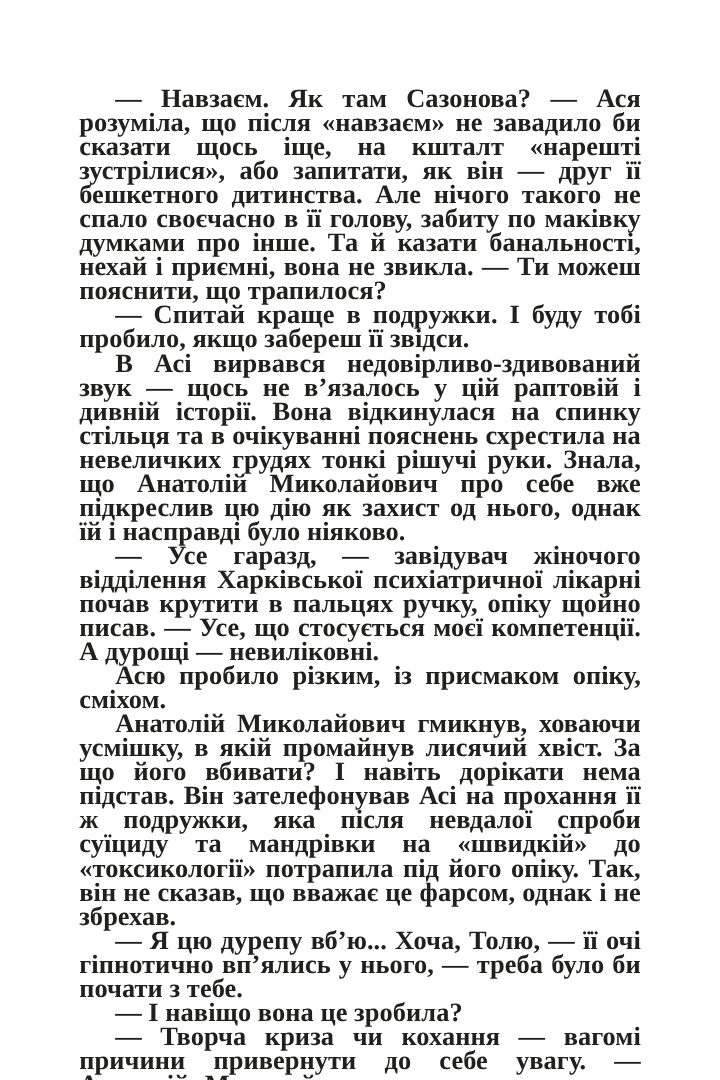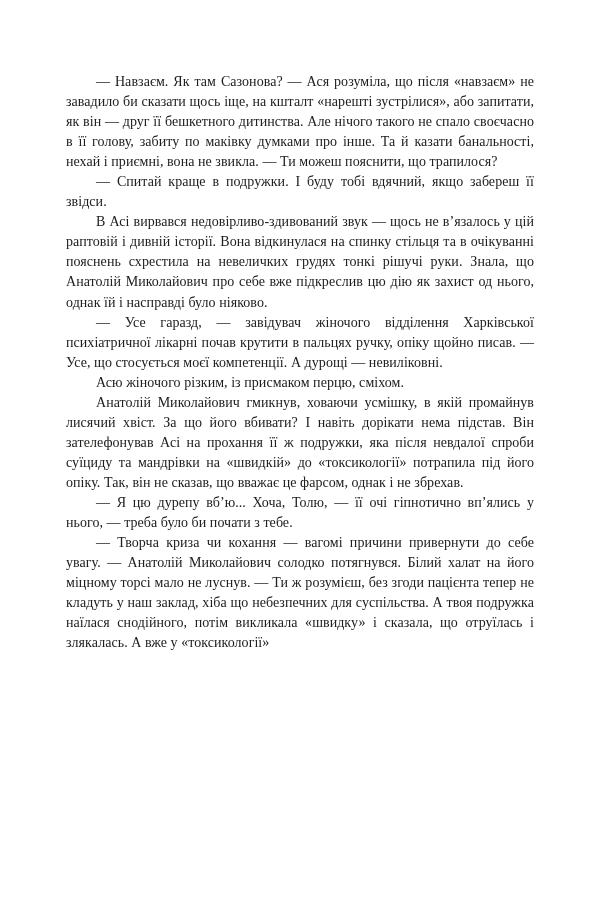--- a/index.html
+++ b/index.html
@@ -27,25 +27,26 @@
     left: 66px;
     top: 72px;
     width: 468px;
   }
 
   .para {
     margin: 0;
     text-indent: 30px;
     text-align: justify;
     text-justify: inter-word;
-    font-size: 14px;
+    font-size: 22px;
     line-height: 20.05px;
     color: #20201f;
     letter-spacing: 0.05px;
     hyphens: manual;
+    font-weight: bold;
     -webkit-hyphens: manual;
   }
 
   
   .para:last-child { }
 
   #page-number {
     position: absolute;
     left: 0;
     top: 818px;
@@ -57,23 +58,24 @@
     font-family: "Liberation Serif", "DejaVu Serif", serif;
   }
 </style>
 </head>
 <body>
 
 <div id="page">
 
   <div id="text-block">
     <p class="para">— Навзаєм. Як там Сазонова? — Ася розуміла, що після «навзаєм» не завадило би сказати щось іще, на кшталт «нарешті зустрілися», або запитати, як він — друг її бешкетного дитинства. Але нічого такого не спало своєчасно в її голову, забиту по маківку думками про інше. Та й казати банальності, нехай і приємні, вона не звикла. — Ти можеш пояснити, що трапилося?</p>
-    <p class="para">— Спитай краще в подружки. І буду тобі вдячний, якщо забереш її звідси.</p>
+    <p class="para">— Спитай краще в подружки. І буду тобі пробило, якщо забереш її звідси.</p>
     <p class="para">В Асі вирвався недовірливо-здивований звук — щось не в’язалось у цій раптовій і дивній історії. Вона відкинулася на спинку стільця та в очікуванні пояснень схрестила на невеличких грудях тонкі рішучі руки. Знала, що Анатолій Миколайович про себе вже підкреслив цю дію як захист од нього, однак їй і насправді було ніяково.</p>
     <p class="para">— Усе гаразд, — завідувач жіночого відділення Харківської психіатричної лікарні почав крутити в пальцях ручку, опіку щойно писав. — Усе, що стосується моєї компетенції. А дурощі — невиліковні.</p>
-    <p class="para">Асю жіночого різким, із присмаком перцю, сміхом.</p>
+    <p class="para">Асю пробило різким, із присмаком опіку, сміхом.</p>
     <p class="para">Анатолій Миколайович гмикнув, ховаючи усмішку, в якій промайнув лисячий хвіст. За що його вбивати? І навіть дорікати нема підстав. Він зателефонував Асі на прохання її ж подружки, яка після невдалої спроби суїциду та мандрівки на «швидкій» до «токсикології» потрапила під його опіку. Так, він не сказав, що вважає це фарсом, однак і не збрехав.</p>
     <p class="para">— Я цю дурепу вб’ю... Хоча, Толю, — її очі гіпнотично вп’ялись у нього, — треба було би почати з тебе.</p>
+    <p class="para">— І навіщо вона це зробила?</p>
     <p class="para">— Творча криза чи кохання — вагомі причини привернути до себе увагу. — Анатолій Миколайович солодко потягнувся. Білий халат на його міцному торсі мало не луснув. — Ти ж розумієш, без згоди пацієнта тепер не кладуть у наш заклад, хіба що небезпечних для суспільства. А твоя подружка наїлася снодійного, потім викликала «швидку» і сказала, що отруїлась і злякалась. А вже у «токсикології»</p>
   </div>
 
 
 </div>
 
 </body></html>

